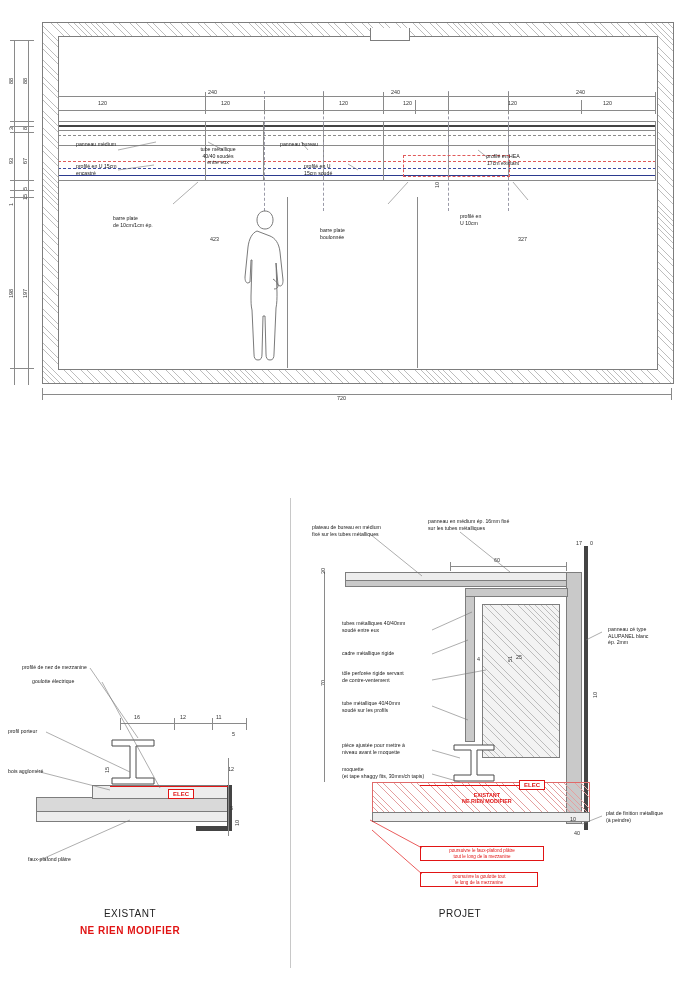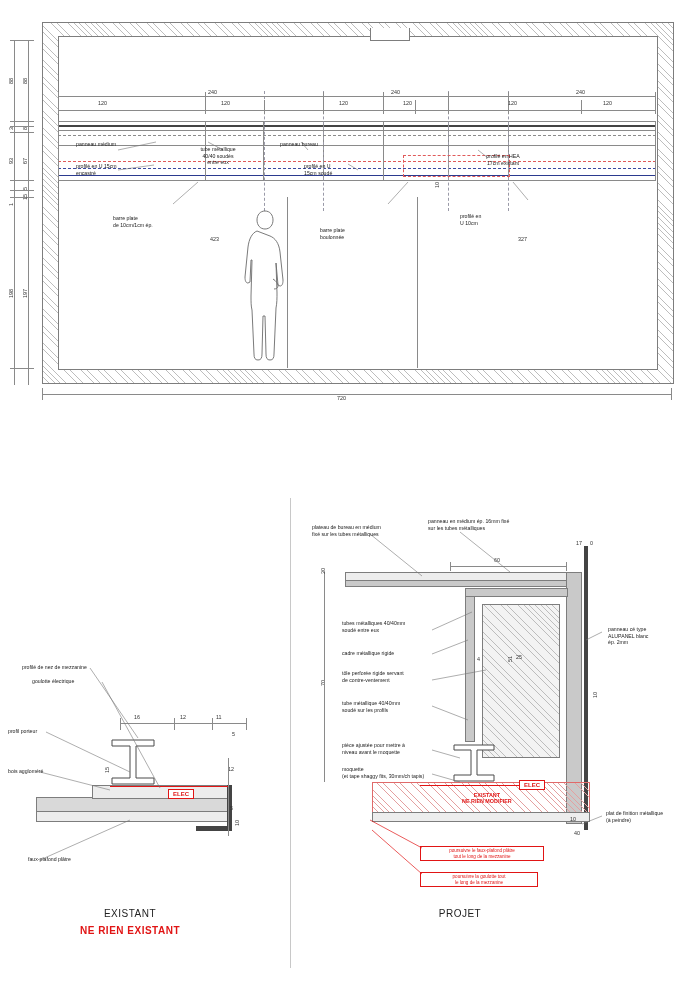--- a/index.html
+++ b/index.html
@@ -231,21 +231,21 @@
       </g>
     </svg>
 
     <div class="abs lbl" style="left:22px;top:24px;">profilé de nez de mezzanine</div>
     <div class="abs lbl" style="left:32px;top:38px;">goulotte électrique</div>
     <div class="abs lbl" style="left:8px;top:88px;">profil porteur</div>
     <div class="abs lbl" style="left:8px;top:128px;">bois aggloméré</div>
     <div class="abs lbl" style="left:28px;top:216px;">faux-plafond plâtre</div>
 
     <div class="abs title" style="left:40px;top:268px;width:180px;">EXISTANT</div>
-    <div class="abs title red" style="left:40px;top:285px;width:180px;">NE RIEN EXISTANT</div>
+    <div class="abs title red" style="left:40px;top:285px;width:180px;">NE RIEN MODIFIER</div>
   </div>
 
   <div class="abs" style="left:300px;top:510px;width:400px;height:460px;">
 
     <div class="abs ltgray boxline" style="left:45px;top:62px;width:235px;height:8px;"></div>
     <div class="abs grayfill2 boxline" style="left:45px;top:70px;width:235px;height:5px;"></div>
 
     <div class="abs grayfill2 boxline" style="left:266px;top:62px;width:14px;height:250px;"></div>
 
     <div class="abs dk" style="left:284px;top:36px;width:4px;height:284px;"></div>

